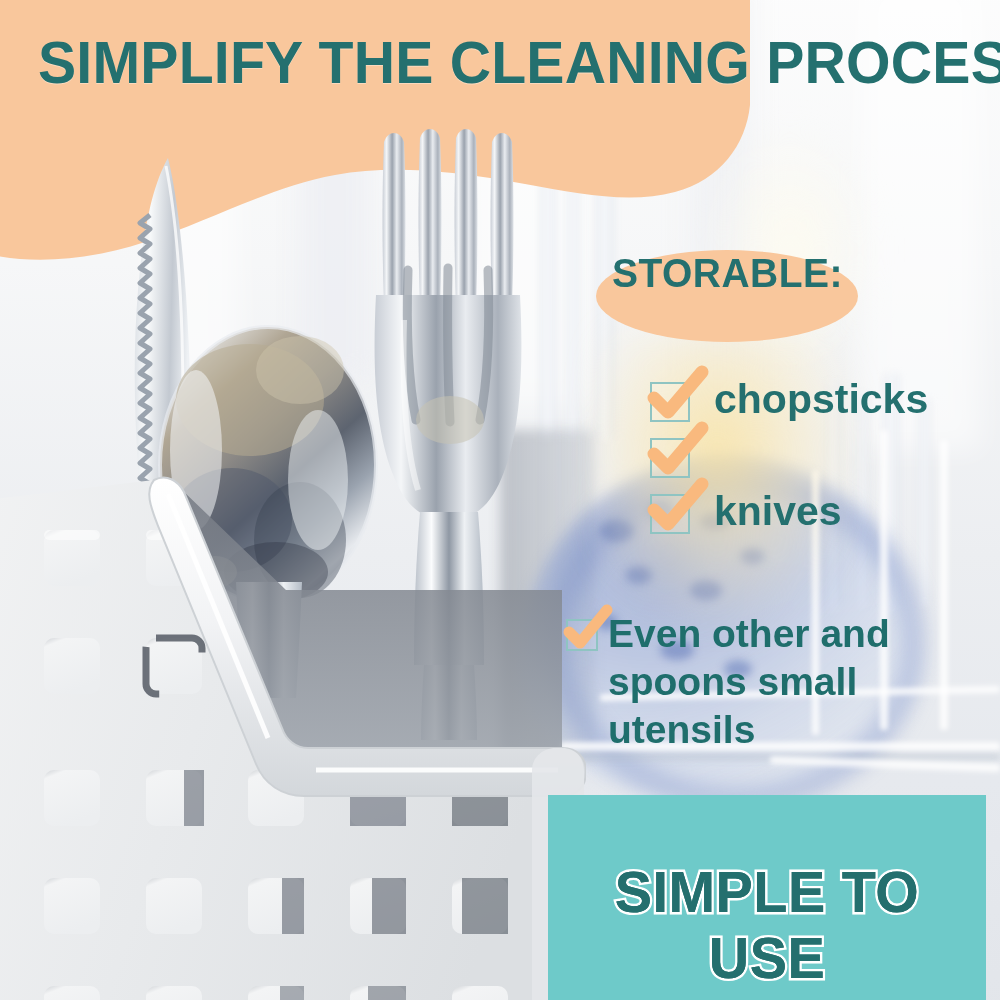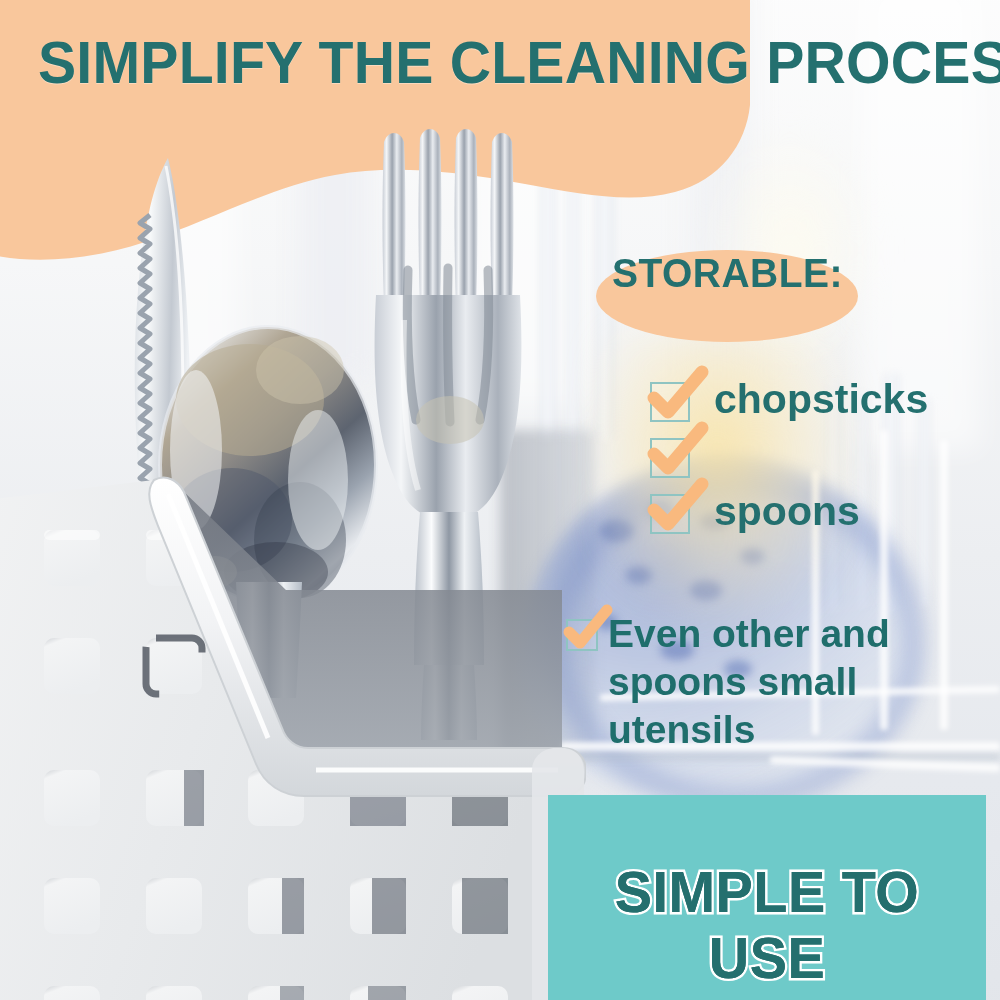--- a/index.html
+++ b/index.html
@@ -404,21 +404,21 @@
       </div>
     </div>
 
     <div class="chk-row">
       <div class="chk-box">
         <div class="bx"></div>
         <svg viewBox="0 0 60 56">
           <path d="M6,30 L20,44 L54,4" fill="none" stroke="#f9b97e" stroke-width="13" stroke-linecap="round" stroke-linejoin="round"></path>
         </svg>
       </div>
-      <div class="chk-label">spoons</div>
+      <div class="chk-label">knives</div>
     </div>
   </div>
 
   <div class="checklist-big">
     <div class="chk-box-sm">
       <div class="bx"></div>
       <svg viewBox="0 0 48 46">
         <path d="M5,25 L16,36 L43,3" fill="none" stroke="#f9b97e" stroke-width="11" stroke-linecap="round" stroke-linejoin="round"></path>
       </svg>
     </div>

